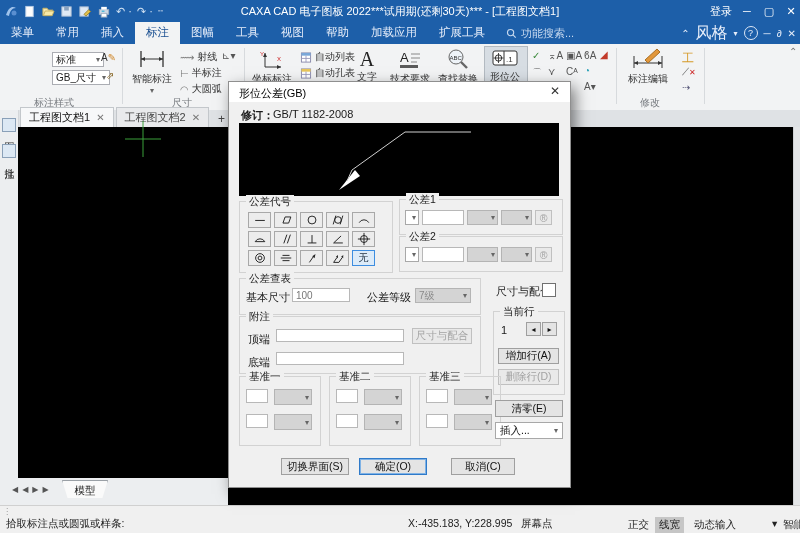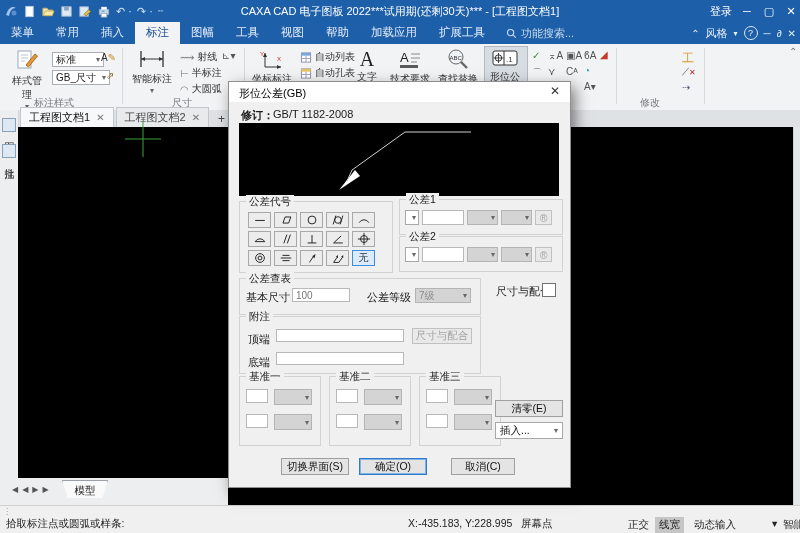--- a/index.html
+++ b/index.html
@@ -141,39 +141,30 @@
     <div class="msearch">
       <svg width="11" height="11" viewBox="0 0 12 12">
           <circle cx="5" cy="5" r="3.4" fill="none" stroke="#c7d9ef" stroke-width="1.2"></circle>
           <path d="M7.6,7.6 L10.6,10.6" stroke="#c7d9ef" stroke-width="1.2"></path>
         </svg>
       <span>功能搜索...</span>
     </div>
   </div>
   <div class="mr-right">
     <span>⌃</span>
-    <span style="font-size:11px;">风格</span>
+    <span style="font-size:16px;">风格</span>
     <span class="carrow" style="color:#e7eefa;">▾</span>
     <span class="helpdot">?</span>
     <span>─</span>
     <span>∂</span>
     <span>✕</span>
   </div>
 
   <div class="abs ribbon">
 
-    <div class="rbig" style="left:8px;top:4px;width:38px;">
-      <svg width="24" height="24" viewBox="0 0 24 24">
-          <rect x="3" y="3" width="13" height="17" fill="#fff" stroke="#9aa7b5"></rect>
-          <path d="M6,7 H13 M6,10 H13 M6,13 H10" stroke="#b7c2cf"></path>
-          <path d="M11,17 L20,6 L22.5,8 L13.5,19 Z" fill="#e2973b" stroke="#a96f24"></path>
-        </svg>
-      <div>样式管理</div>
-      <div class="carrow">▾</div>
-    </div>
     <div class="combo-s" style="left:52px;top:8px;width:44px;height:13px;">
       <span>标准</span>
         <span class="carrow">▾</span>
     </div>
     <span class="micon" style="left:101px;top:8px;color:#333;">A<span style="color:#d08a30;">✎</span></span>
     <div class="combo-s" style="left:52px;top:26px;width:50px;height:13px;">
       <span>GB_尺寸</span>
         <span class="carrow">▾</span>
     </div>
     <span class="micon" style="left:106px;top:26px;color:#8a6a2a;">⇗</span>
@@ -267,20 +258,29 @@
     <span class="micon" style="left:566px;top:6px;">▣A</span>
     <span class="micon" style="left:584px;top:6px;">ϐA</span>
     <span class="micon" style="left:600px;top:5px;color:#c23a2a;">◢</span>
     <span class="micon" style="left:532px;top:22px;">⌒</span>
     <span class="micon" style="left:548px;top:22px;">⋎</span>
     <span class="micon" style="left:566px;top:22px;">Cᴬ</span>
     <span class="micon" style="left:584px;top:21px;color:#2fa3b8;">◔</span>
     <span class="micon" style="left:584px;top:37px;">A▾</span>
     <div class="rsep" style="left:616px;"></div>
 
+    <div class="rbig" style="left:624px;top:4px;width:48px;">
+      <svg width="34" height="22" viewBox="0 0 34 22">
+          <path d="M3,8 V20 M31,8 V20" stroke="#333"></path>
+          <path d="M3,15 H31" stroke="#333"></path>
+          <path d="M3,15 l4,-2 v4 Z M31,15 l-4,-2 v4 Z" fill="#333"></path>
+          <path d="M14,12 L26,1 L29,4 L17,15 Z" fill="#e2973b" stroke="#a96f24"></path>
+        </svg>
+      <div>标注编辑</div>
+    </div>
     <span class="micon" style="left:682px;top:6px;color:#d69a2a;font-size:12px;">工</span>
     <span class="micon" style="left:682px;top:22px;">⟋<span style="color:#c22;font-size:8px;">✕</span></span>
     <span class="micon" style="left:682px;top:38px;color:#557;">⇢</span>
     <div class="rlabel" style="left:640px;top:52px;">修改</div>
     <div class="rsep" style="left:704px;"></div>
     <span class="micon" style="left:789px;top:2px;color:#777;">⌃</span>
   </div>
 
   <div class="abs doctabs">
     <div id="doc-tabs" style="display:flex;align-items:flex-end;">
@@ -478,20 +478,28 @@
       <input class="din abs" style="left: 52px; top: 9px; width: 58px; height: 14px;" value="100">
       <span class="rowlbl" style="left:127px;top:11px;text-align:right;">公差等级</span>
       <div class="dcombo dis abs" style="left:175px;top:9px;width:56px;height:15px;justify-content:space-between;padding:0 3px;">
         <span style="font-size:10px;">7级</span>
           <span class="carrow">▾</span>
       </div>
     </div>
     <span class="rowlbl" style="left:267px;top:202px;">尺寸与配合</span>
     <div class="checkbox" style="left:313px;top:201px;"></div>
 
+    <div class="group" style="left:264px;top:229px;width:70px;height:82px;">
+      <span class="legend">当前行</span>
+      <span class="rowlbl" style="left:7px;top:12px;">1</span>
+      <div class="dbtn abs" style="left:32px;top:10px;width:15px;height:14px;font-size:8px;">◂</div>
+      <div class="dbtn abs" style="left:48px;top:10px;width:15px;height:14px;font-size:8px;">▸</div>
+      <div class="dbtn abs" style="left:4px;top:36px;width:61px;height:16px;">增加行(A)</div>
+      <div class="dbtn dis abs" style="left:4px;top:57px;width:61px;height:16px;">删除行(D)</div>
+    </div>
 
     <div class="group" style="left:10px;top:234px;width:240px;height:56px;">
       <span class="legend">附注</span>
       <span class="rowlbl" style="left:8px;top:15px;">顶端</span>
       <input class="din abs" style="left: 36px; top: 12px; width: 128px; height: 13px;">
       <div class="dbtn dis abs" style="left:172px;top:11px;width:60px;height:16px;">尺寸与配合</div>
       <span class="rowlbl" style="left:8px;top:38px;">底端</span>
       <input class="din abs" style="left: 36px; top: 35px; width: 128px; height: 13px;">
     </div>
 

